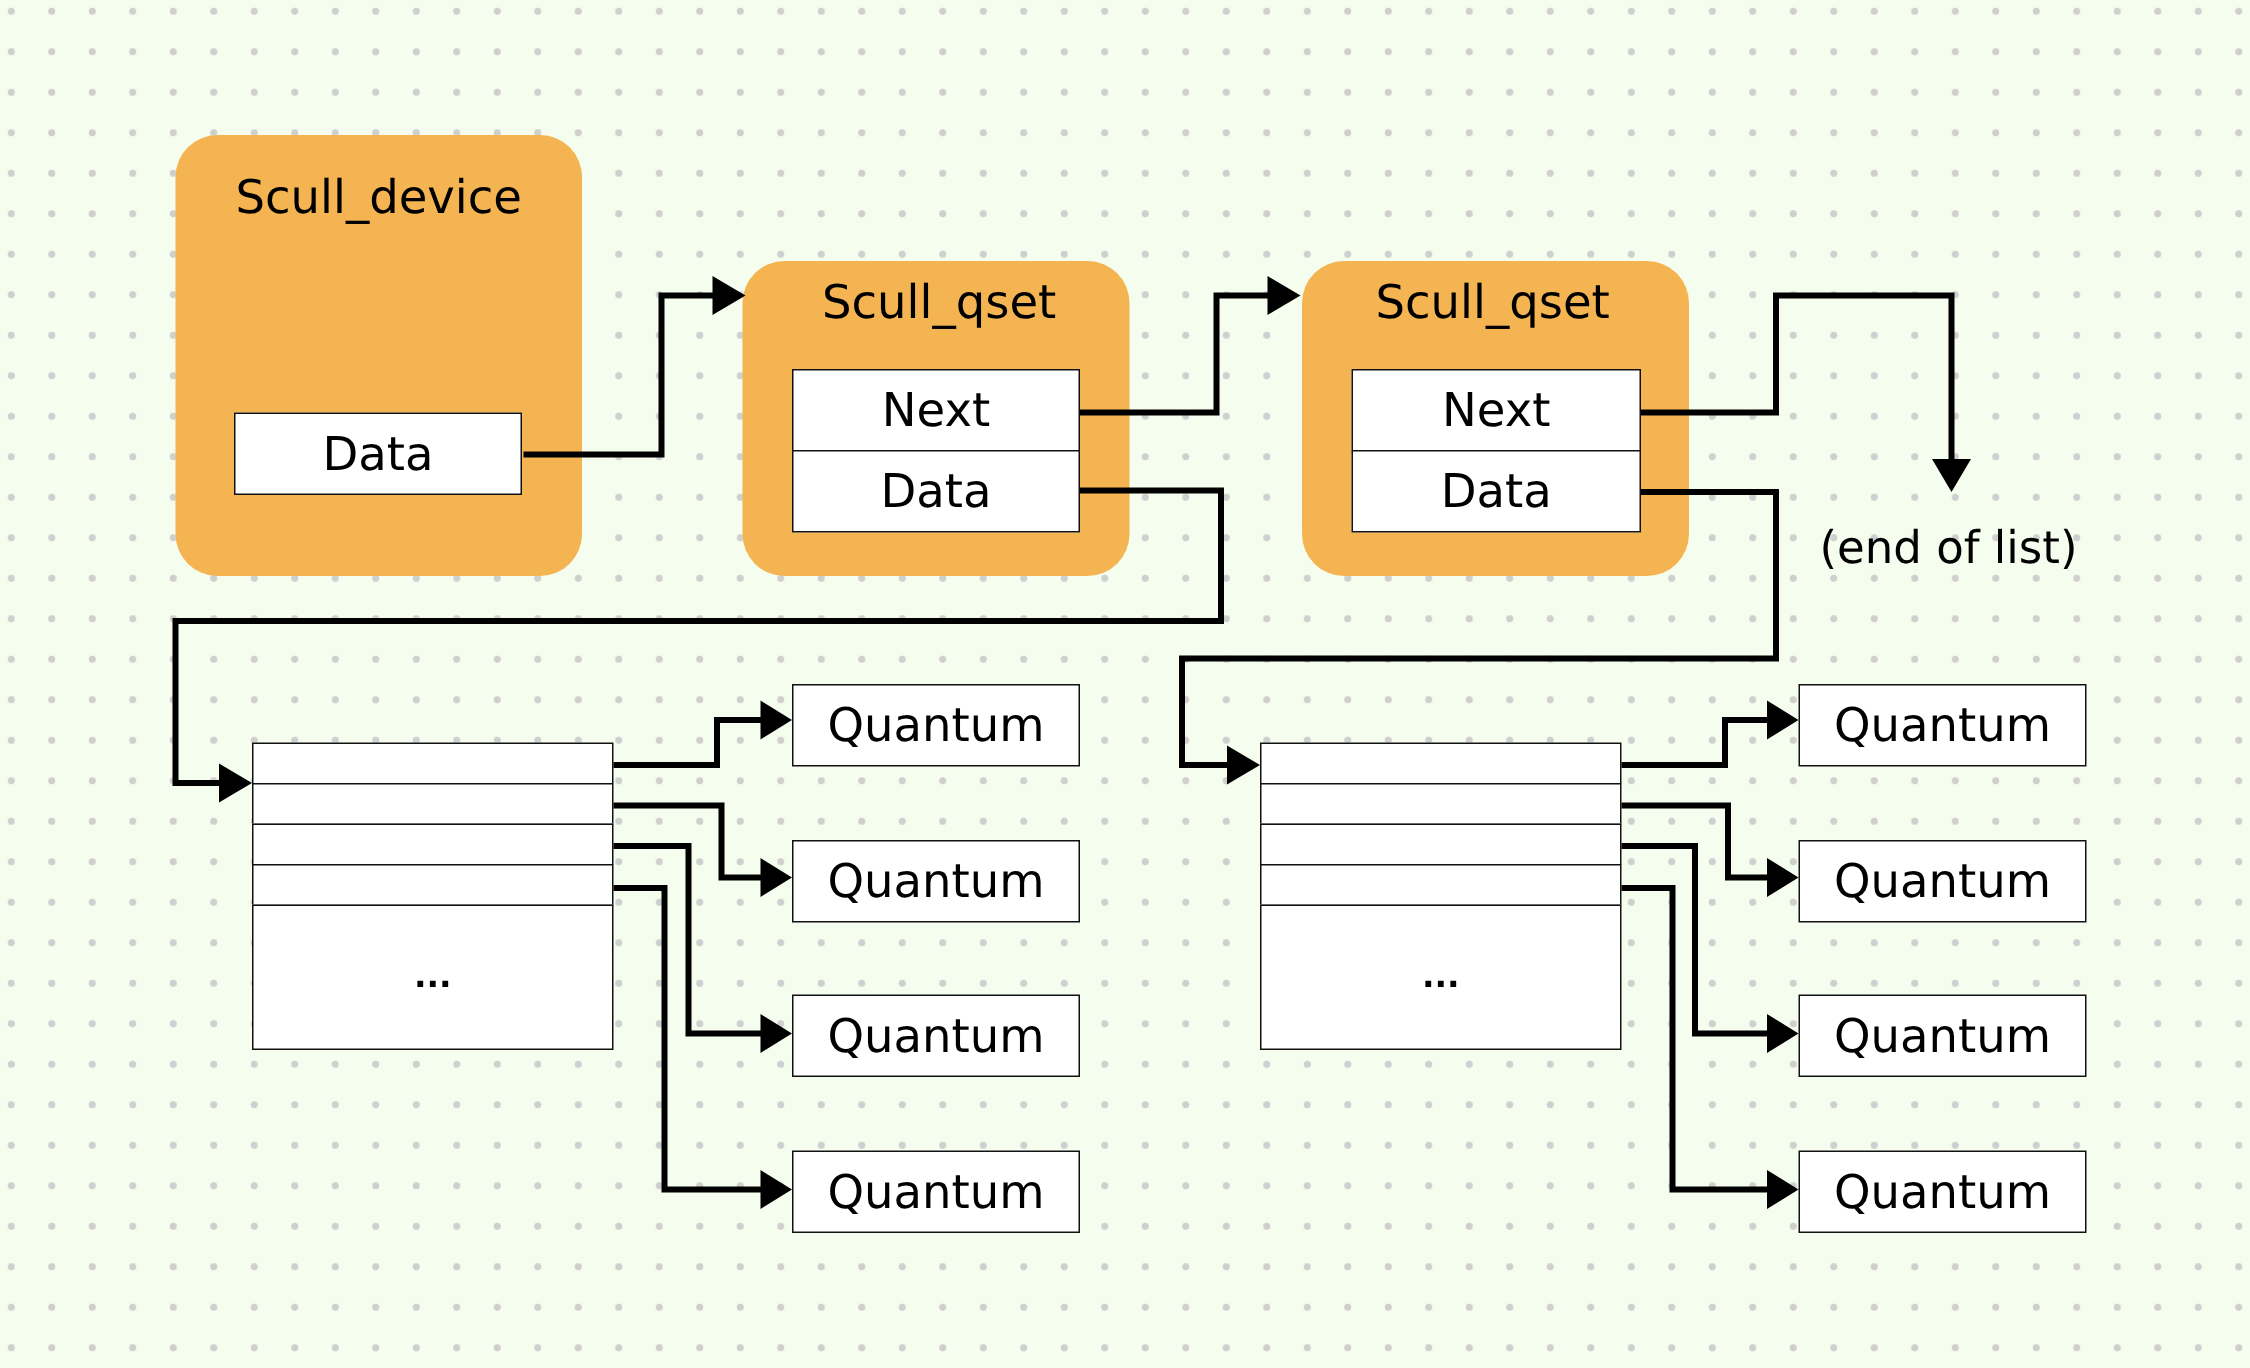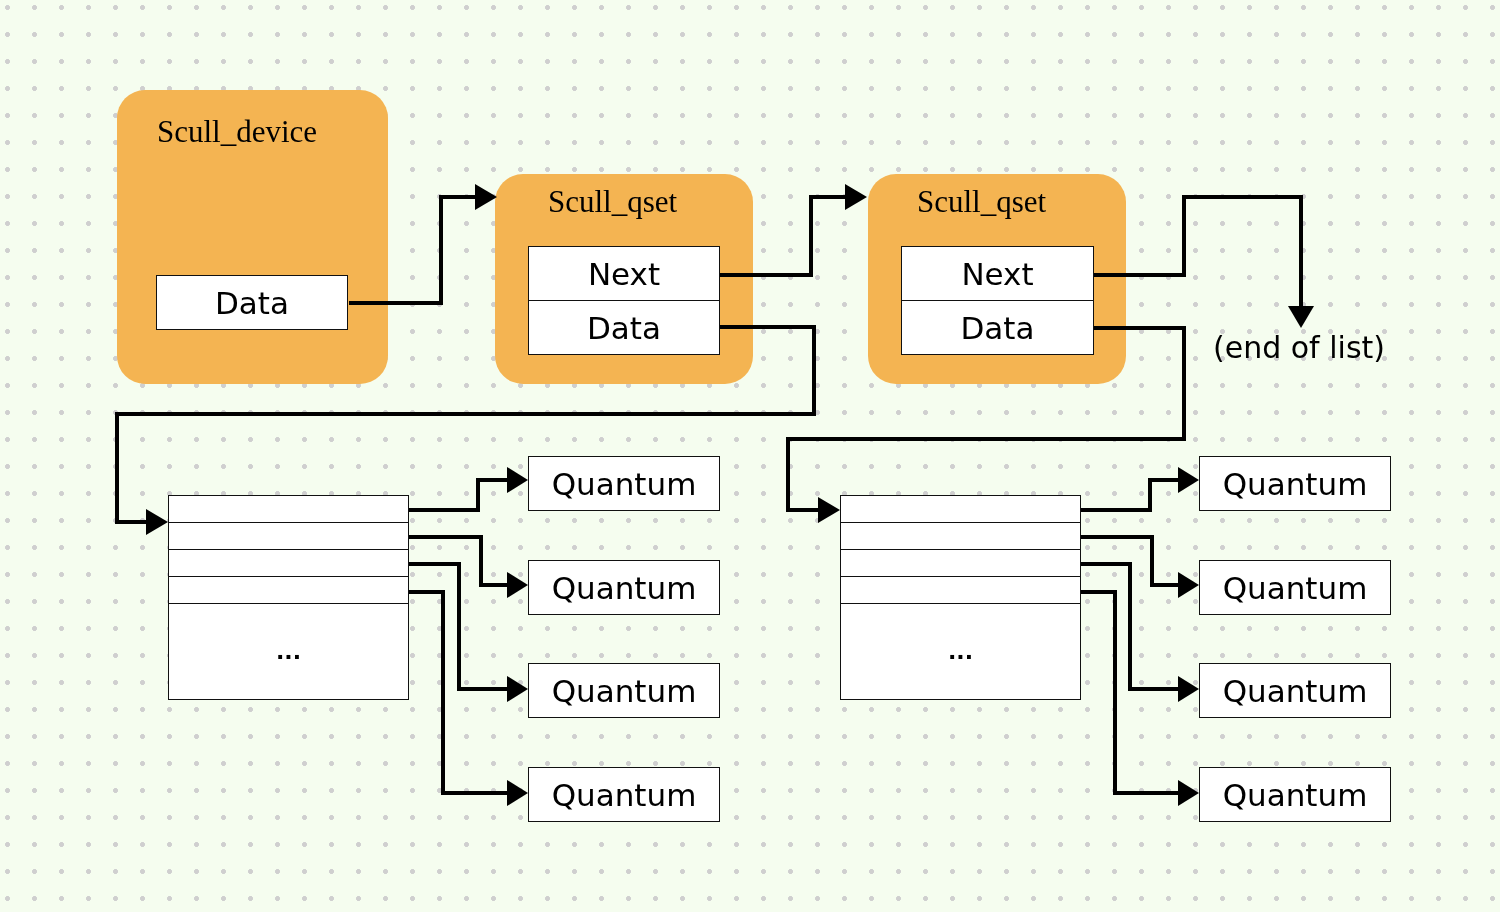--- a/index.html
+++ b/index.html
@@ -6,26 +6,26 @@
   body {
     width:1500px; height:912px; overflow:hidden; position:relative;
     background-color:#f5fdef;
     background-image: radial-gradient(circle, #cfcfcf 2.2px, transparent 2.6px);
     background-size:27px 27px;
     background-position:-6px -6px;
     font-family:"DejaVu Sans", sans-serif;
     color:#000;
   }
   .group { position:absolute; background:#f4b452; border-radius:28px; }
-  .group-title { position:absolute; font-size:31px; white-space:nowrap;font-family:Liberation Serif, serif; }
+  .group-title { position:absolute; font-size:31px; white-space:nowrap; }
   .cell {
     position:absolute; background:#fff; border:1.5px solid #111;
     box-sizing:border-box; font-size:31px; display:flex; align-items:center; justify-content:center;
   }
-  .label { position:absolute; font-size:30px; white-space:nowrap; }
+  .label { position:absolute; font-size:30px; white-space:nowrap;margin-top:18px; }
   svg.wires { position:absolute; left:0; top:0; }
   .ellipsis { font-weight:bold; font-size:22px; }
 </style>
 </head>
 <body>
 
 <div class="group" style="left:117px;top:90px;width:271px;height:294px;">
   <div class="group-title" style="left:40px;top:24px;">Scull_device</div>
 </div>
 <div class="cell" style="left:156px;top:275px;width:192px;height:55px;">Data</div>

